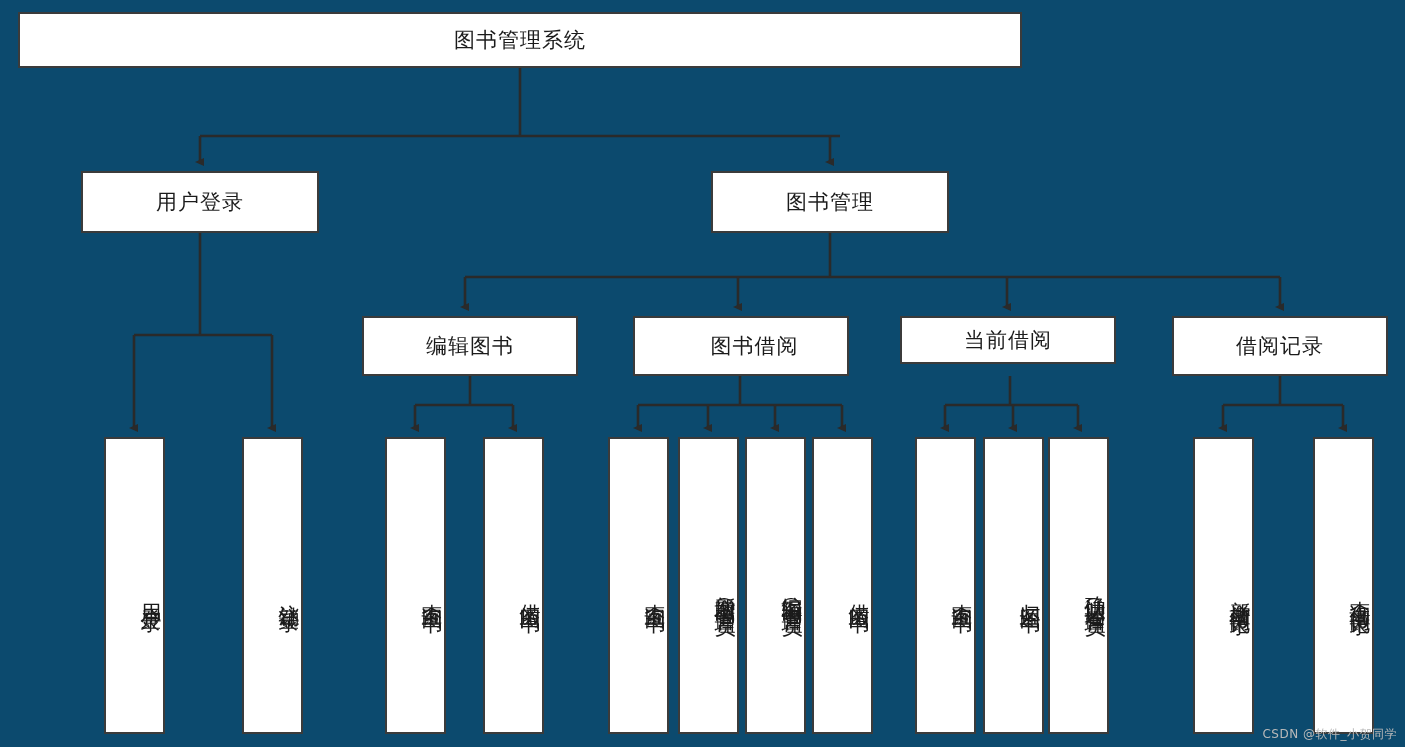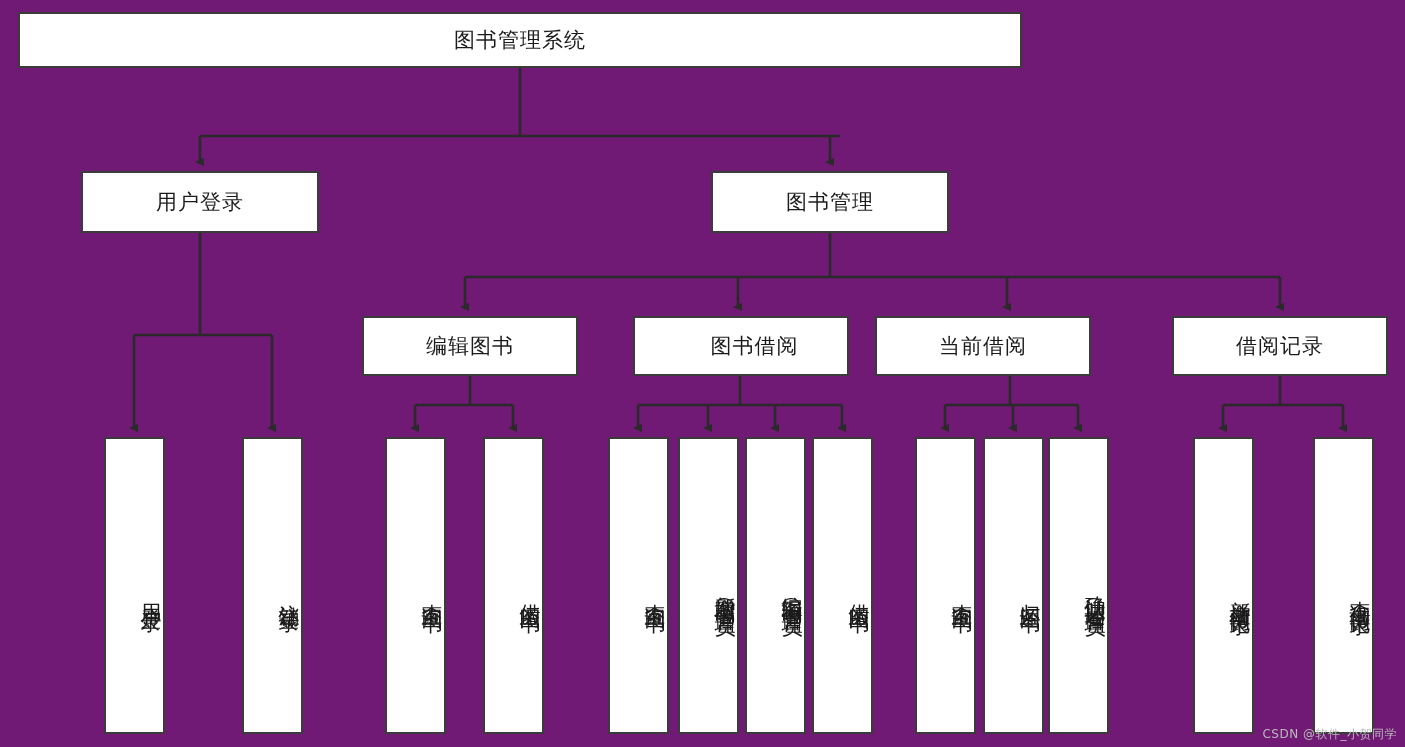--- a/index.html
+++ b/index.html
@@ -7,21 +7,21 @@
     padding: 0;
     background: #ffffff;
   }
   body {
     font-family: "DejaVu Sans", "Liberation Sans", sans-serif;
   }
   #diagram-root {
     position: relative;
     width: 1405px;
     height: 747px;
-    background: #701a75;
+    background: #0c4a6e;
     overflow: hidden;
   }
   svg.edges {
     position: absolute;
     left: 0;
     top: 0;
     width: 1405px;
     height: 747px;
     pointer-events: none;
   }
@@ -130,21 +130,21 @@
   <div class="node horiz" id="node-l2-1" style="left: 711px; top: 171px; width: 238px; height: 62px;">
     <span class="label">图书管理</span>
   </div>
 
   <div class="node horiz" id="node-l3-0" style="left: 362px; top: 316px; width: 216px; height: 60px;">
     <span class="label">编辑图书</span>
   </div>
   <div class="node horiz" id="node-l3-1" style="left: 633px; top: 316px; width: 216px; height: 60px; padding-left: 27px;">
     <span class="label">图书借阅</span>
   </div>
-  <div class="node horiz" id="node-l3-2" style="left: 875px; top: 316px; width: 216px; height: 60px;">
+  <div class="node horiz" id="node-l3-2" style="left: 900px; top: 316px; width: 216px; height: 48px;">
     <span class="label">当前借阅</span>
   </div>
   <div class="node horiz" id="node-l3-3" style="left: 1172px; top: 316px; width: 216px; height: 60px; font-family: Liberation Serif, serif;">
     <span class="label">借阅记录</span>
   </div>
 
   <div class="node vert" id="node-leaf-0" style="left: 104px; top: 437px; width: 61px; height: 297px;">
     <span class="label">用户登录</span>
   </div>
   <div class="node vert" id="node-leaf-1" style="left: 242px; top: 437px; width: 61px; height: 297px;">

